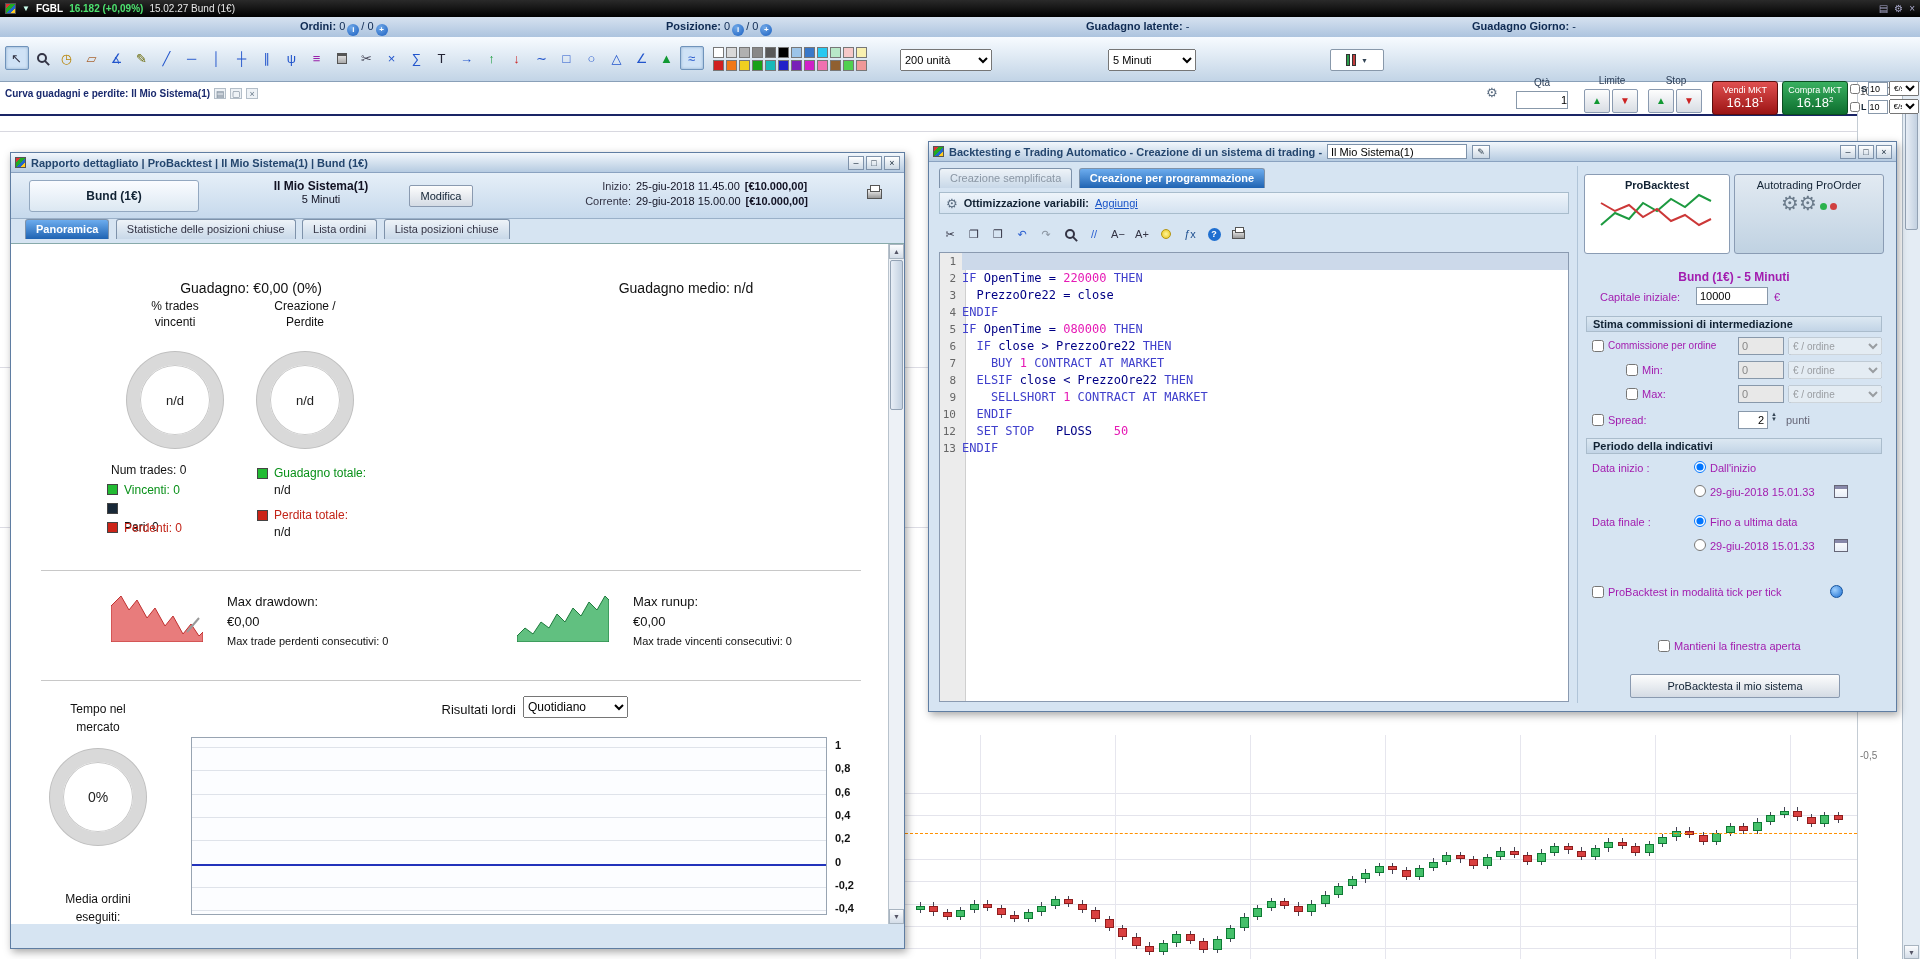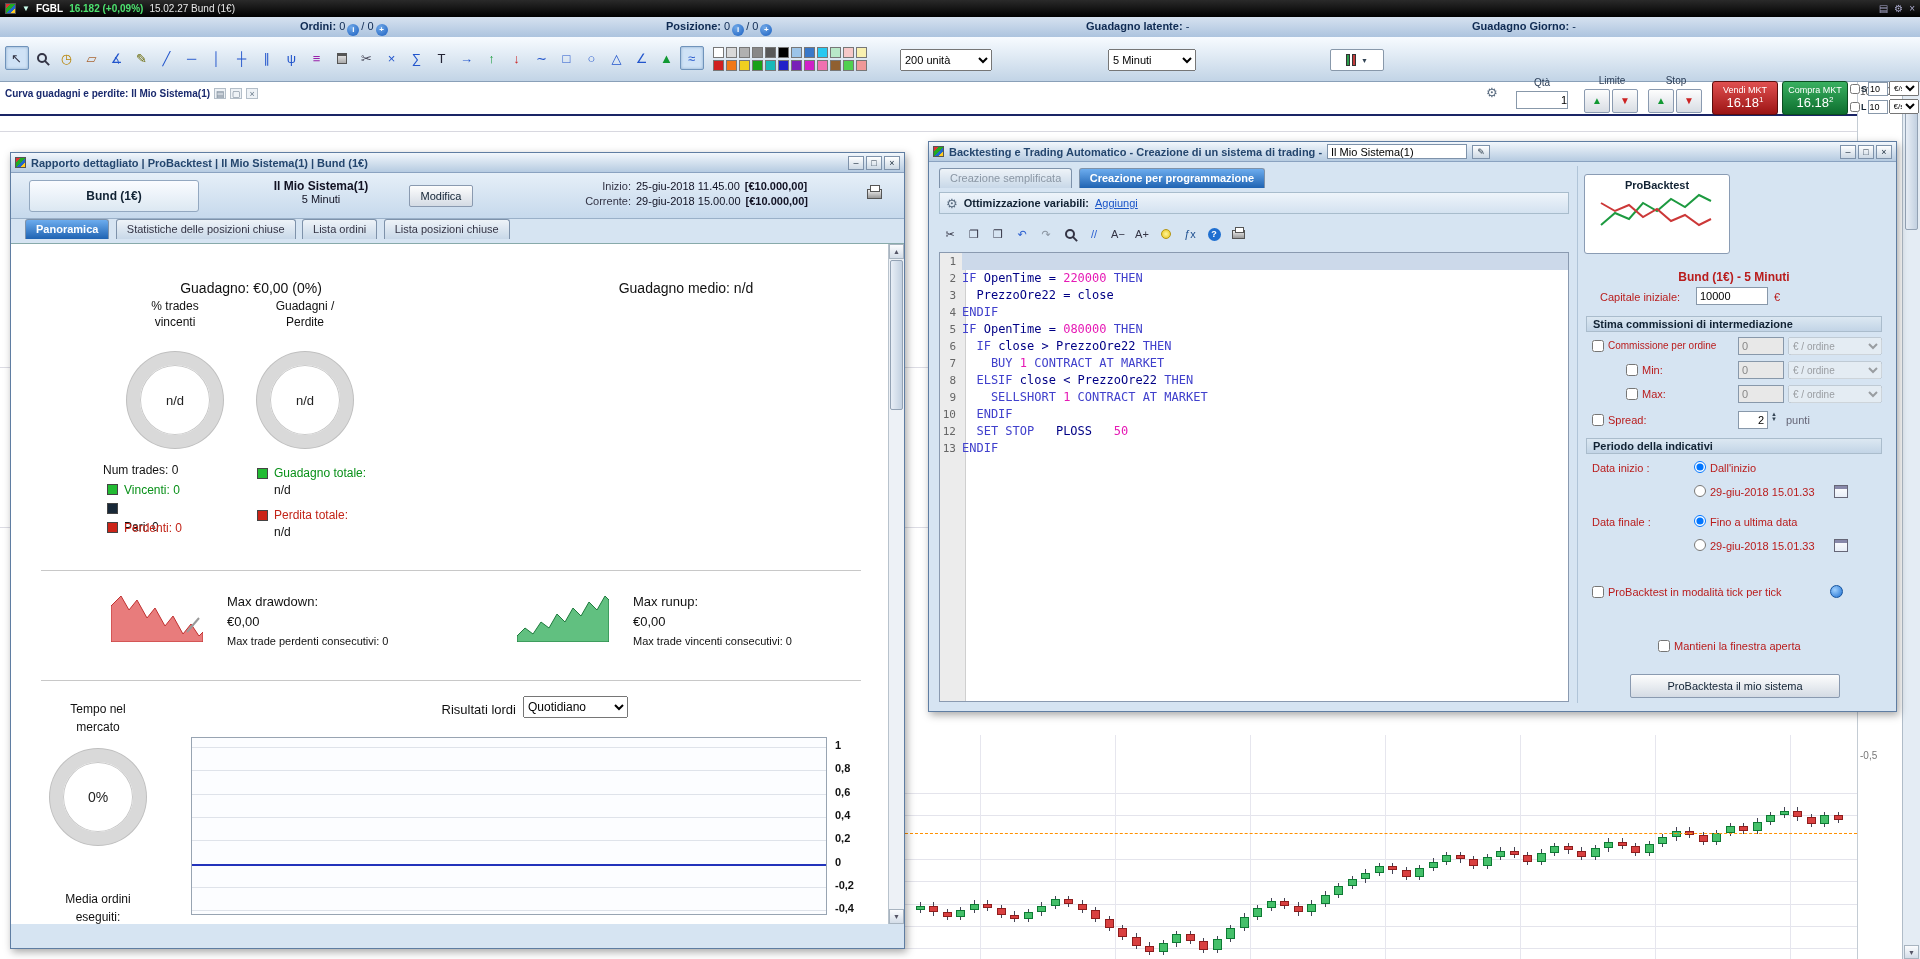--- a/index.html
+++ b/index.html
@@ -126,21 +126,21 @@
   .code-row{height:17px;display:flex}
   .code-row.sel .ct{background:#ccd9ea}
   .ln{width:22px;text-align:right;padding-right:6px;color:#666;font-size:11px;flex:none}
   .ct{white-space:pre;flex:1}
   .tk-kw{color:#4040cc}.tk-id{color:#000085}.tk-num{color:#e619b5}
   #bt-right{position:absolute;left:648px;top:24px;right:6px;bottom:8px;border-left:1px solid #b0c4d8;background:#d6e4f2}
   .bt-tab{position:absolute;border:1px solid #8a9cb4;border-radius:3px;text-align:center;font-size:11px;padding-top:4px;color:#123}
   .bt-tab.on{background:#fff;font-weight:bold}
   .bt-tab.off{background:linear-gradient(#e2eaf2,#c0d2e2)}
   .sect{position:absolute;left:8px;right:8px;height:16px;background:linear-gradient(#dce8f2,#c2d4e6);border:1px solid #aabccc;font-weight:bold;font-size:11px;padding:1px 6px;color:#123}
-  .p-lab{position:absolute;font-size:11px;color:#b91c1c;white-space:nowrap}
+  .p-lab{position:absolute;font-size:11px;color:#a21caf;white-space:nowrap}
   .p-in{position:absolute;height:18px;font-size:11px;border:1px solid #8898aa;padding:0 3px}
   .p-in:disabled{background:#e8e8e8;color:#888}
   .p-sel{position:absolute;height:18px;font-size:10px}
   .spin{position:absolute;display:inline-flex;flex-direction:column;font-size:6px;line-height:5px;color:#345}
   input[type=checkbox],input[type=radio]{width:12px;height:12px;position:absolute}
   .cal{position:absolute;width:14px;height:13px;border:1px solid #667;background:linear-gradient(#fff,#e8eef8)}
   .cal::before{content:"";position:absolute;top:0;left:0;right:0;height:3px;background:#88a}
   .globe{position:absolute;width:13px;height:13px;border-radius:50%;background:radial-gradient(circle at 35% 35%,#9fd0ff,#1e6fd0);border:1px solid #15539e}
   #bt-run{position:absolute;left:52px;top:508px;width:210px;height:24px;line-height:22px}
 
@@ -513,31 +513,31 @@
       <span class="tab">Lista ordini</span>
       <span class="tab">Lista posizioni chiuse</span>
     </div>
 
     <div id="rw-content">
       <div class="ov-txt ov-big" style="left:60px;top:36px;width:360px;text-align:center">Guadagno: €0,00 (0%)</div>
       <div class="ov-txt ov-big" style="left:520px;top:36px;width:310px;text-align:center">Guadagno medio: n/d</div>
 
       <div class="ov-txt" style="left:104px;top:55px;width:120px;text-align:center">% trades</div>
       <div class="ov-txt" style="left:104px;top:71px;width:120px;text-align:center">vincenti</div>
-      <div class="ov-txt" style="left:234px;top:55px;width:120px;text-align:center">Guadagni /</div>
+      <div class="ov-txt" style="left:234px;top:55px;width:120px;text-align:center">Creazione /</div>
       <div class="ov-txt" style="left:234px;top:71px;width:120px;text-align:center">Perdite</div>
 
       <div class="ring" style="left:116px;top:108px">
           <span>n/d</span>
         </div>
       <div class="ring" style="left:246px;top:108px">
           <span>n/d</span>
         </div>
 
-      <div class="ov-txt" style="left:92px;top:219px">Num trades: 0</div>
+      <div class="ov-txt" style="left:100px;top:219px">Num trades: 0</div>
       <span class="sq" style="left:96px;top:240px;background:#22bb33"></span>
       <div class="ov-txt c-green" style="left:113px;top:239px">Vincenti: 0</div>
       <span class="sq" style="left:96px;top:259px;background:#182838"></span>
       <div class="ov-txt" style="left:113px;top:276px">Pari: 0</div>
       <span class="sq" style="left:96px;top:278px;background:#cc2418"></span>
       <div class="ov-txt c-red" style="left:113px;top:277px">Perdenti: 0</div>
 
       <span class="sq" style="left:246px;top:224px;background:#22bb33"></span>
       <div class="ov-txt c-green" style="left:263px;top:222px">Guadagno totale:</div>
       <div class="ov-txt" style="left:263px;top:239px">n/d</div>
@@ -708,20 +708,26 @@
       </div>
 
     <div id="bt-right">
       <div class="bt-tab on" style="left:6px;top:8px;width:146px;height:80px">
         <span>ProBacktest</span><br>
         <svg width="120" height="42" viewBox="0 0 120 42">
           <polyline points="4,34 18,22 32,28 46,12 60,20 74,8 88,16 102,4 114,10" stroke="#1d9a40" stroke-width="2" fill="none"></polyline>
           <polyline points="4,12 18,20 32,14 46,26 60,18 74,30 88,24 102,34 114,28" stroke="#cc3838" stroke-width="2" fill="none"></polyline>
         </svg>
       </div>
+      <div class="bt-tab off" style="left:156px;top:8px;width:150px;height:80px">
+        <span>Autotrading ProOrder</span><br>
+        <span style="font-size:20px;color:#6a7a8a">⚙⚙</span>
+        <span style="display:inline-block;width:7px;height:7px;border-radius:50%;background:#2bb24c"></span>
+        <span style="display:inline-block;width:7px;height:7px;border-radius:50%;background:#d04040"></span>
+      </div>
 
       <div class="p-lab" style="left:0;top:104px;width:100%;text-align:center;font-weight:bold;font-size:12px">Bund (1€) - 5 Minuti</div>
 
       <span class="p-lab" style="left:22px;top:125px">Capitale iniziale:</span>
       <input class="p-in" style="left: 118px; top: 121px; width: 72px;" value="10000">
       <span class="p-lab" style="left:196px;top:125px">€</span>
 
       <div class="sect" style="top:150px">Stima commissioni di intermediazione</div>
 
       <input type="checkbox" style="left: 14px; top: 174px;">

